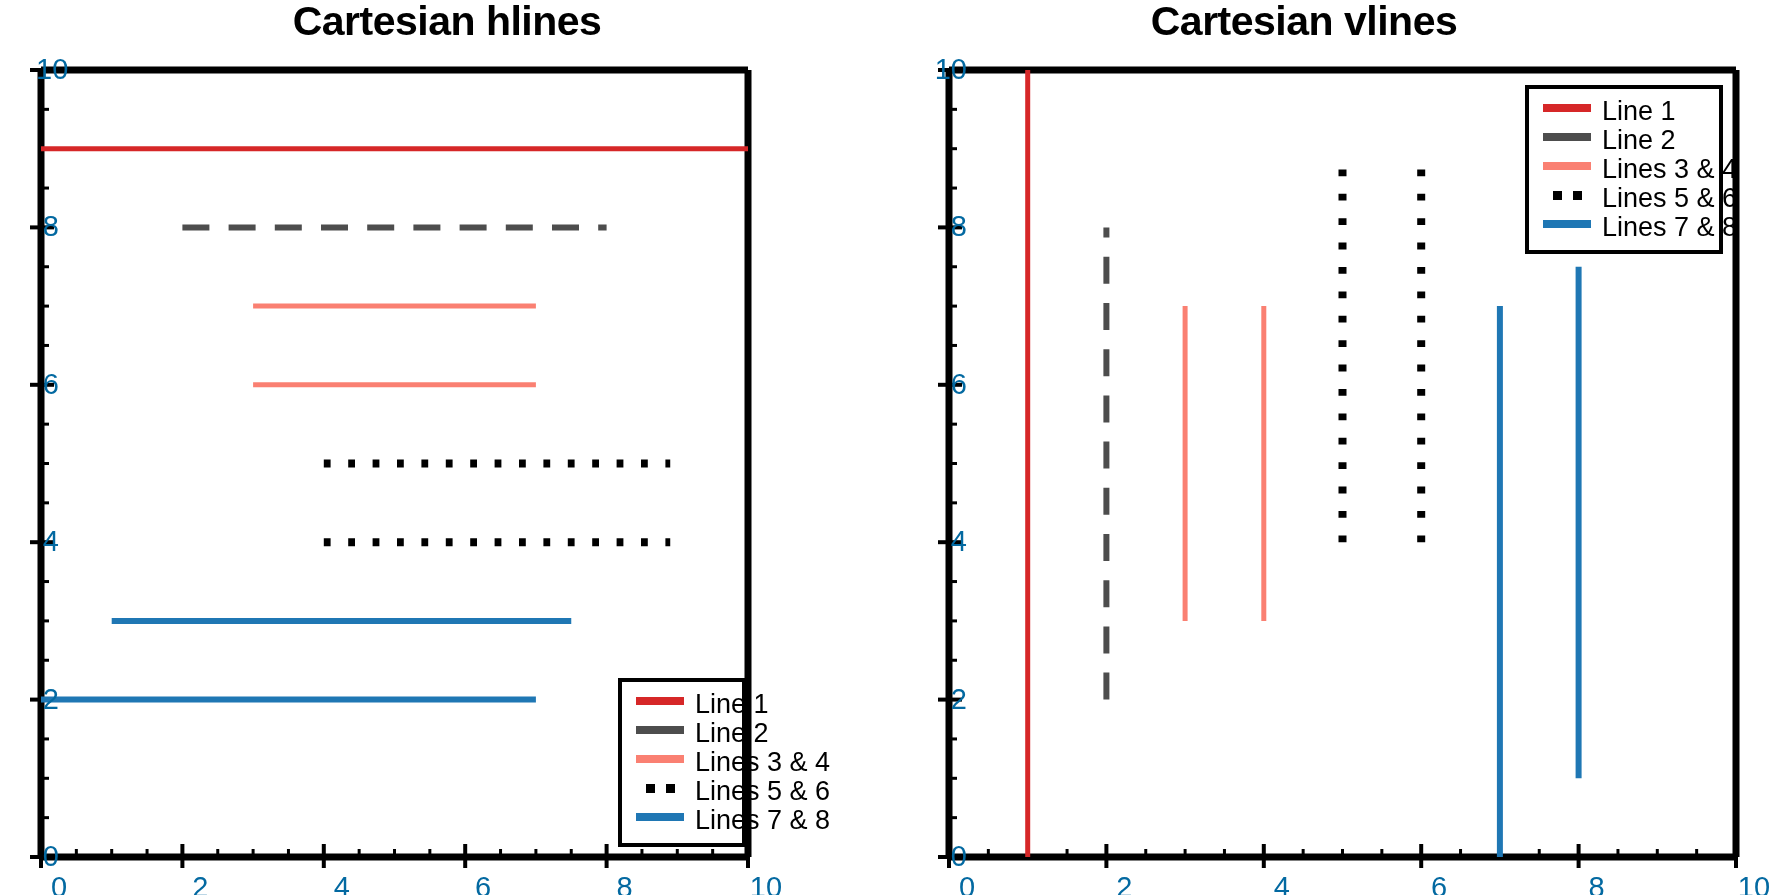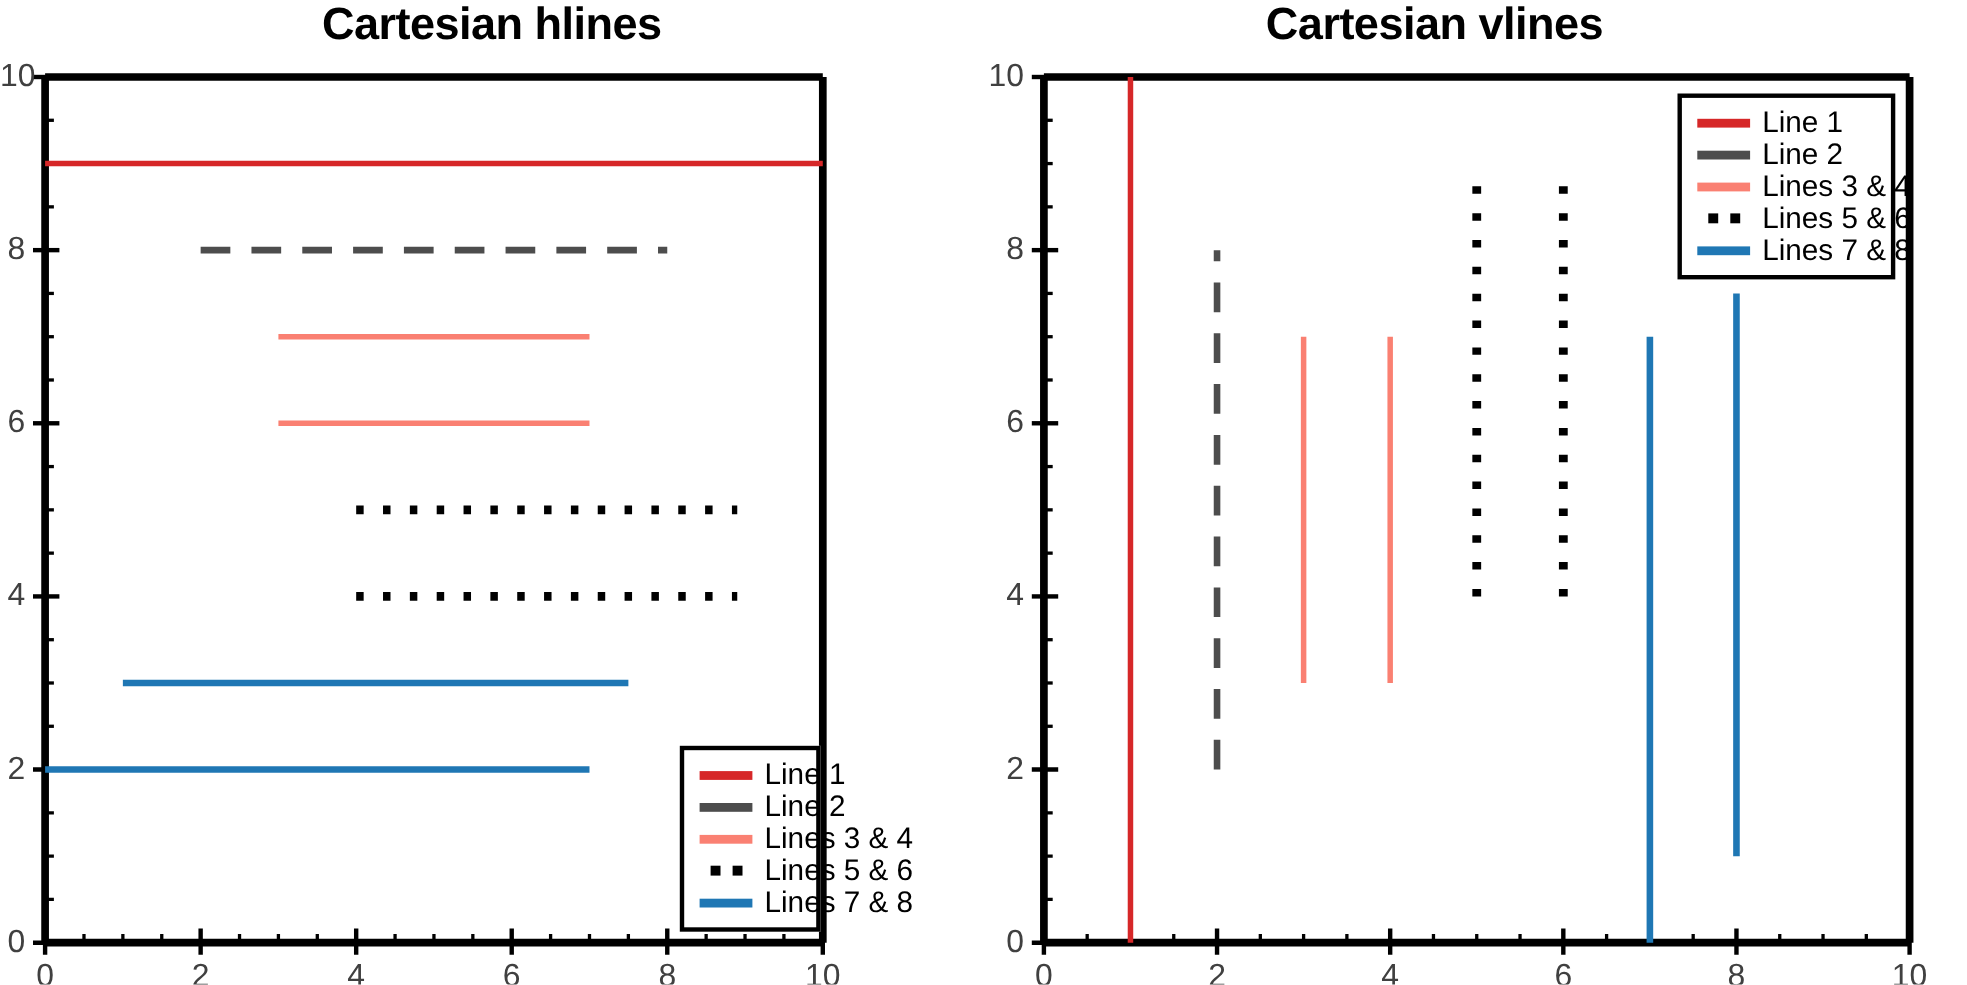--- a/index.html
+++ b/index.html
@@ -13,32 +13,32 @@
     position:absolute;top:-2px;left:0;width:100%;
     text-align:center;font-size:41px;font-weight:bold;color:#000;
     letter-spacing:-0.5px;line-height:46px;
     font-family:"Liberation Sans","DejaVu Sans",sans-serif;
   }
   .plotsvg{position:absolute;top:0;left:0;}
   .legendbox{
     position:absolute;background:#ffffff;border:4px solid #000;
     box-sizing:border-box;
   }
-  .legend-row{display:flex;align-items:center;height:29px;}
+  .legend-row{display:flex;align-items:flex-start;height:29px;}
   .legend-key{width:60px;height:22px;position:relative;flex:0 0 60px;
               display:flex;align-items:center;justify-content:center;}
   .key-solid{width:48px;height:8px;border-radius:0;}
   .key-dash{width:48px;height:8px;}
   .key-dot{width:48px;height:9px;display:flex;justify-content:center;gap:11px;}
   .key-dot i{display:block;width:9px;height:9px;background:#000;}
   .legend-label{font-size:27px;color:#000;white-space:nowrap;line-height:29px;
                 font-family:"Liberation Sans","DejaVu Sans",sans-serif;
                 padding-left:5px;}
-  .tick-label{position:absolute;font-size:29px;color:#404040;line-height:29px;
-              font-family:"Liberation Sans","DejaVu Sans",sans-serif;}
+  .tick-label{position:absolute;font-size:29px;color:#0369a1;line-height:29px;
+              font-family:"Liberation Sans","DejaVu Sans",sans-serif;padding-left:36px;}
   .tl-y{text-align:right;transform:translateY(-15px);}
   .tl-x{text-align:center;transform:translateX(-50%);}
 </style>
 </head>
 <body>
 
 <div class="stage">
 
   <div class="panel panel-left">
     <div class="title">Cartesian hlines</div>

